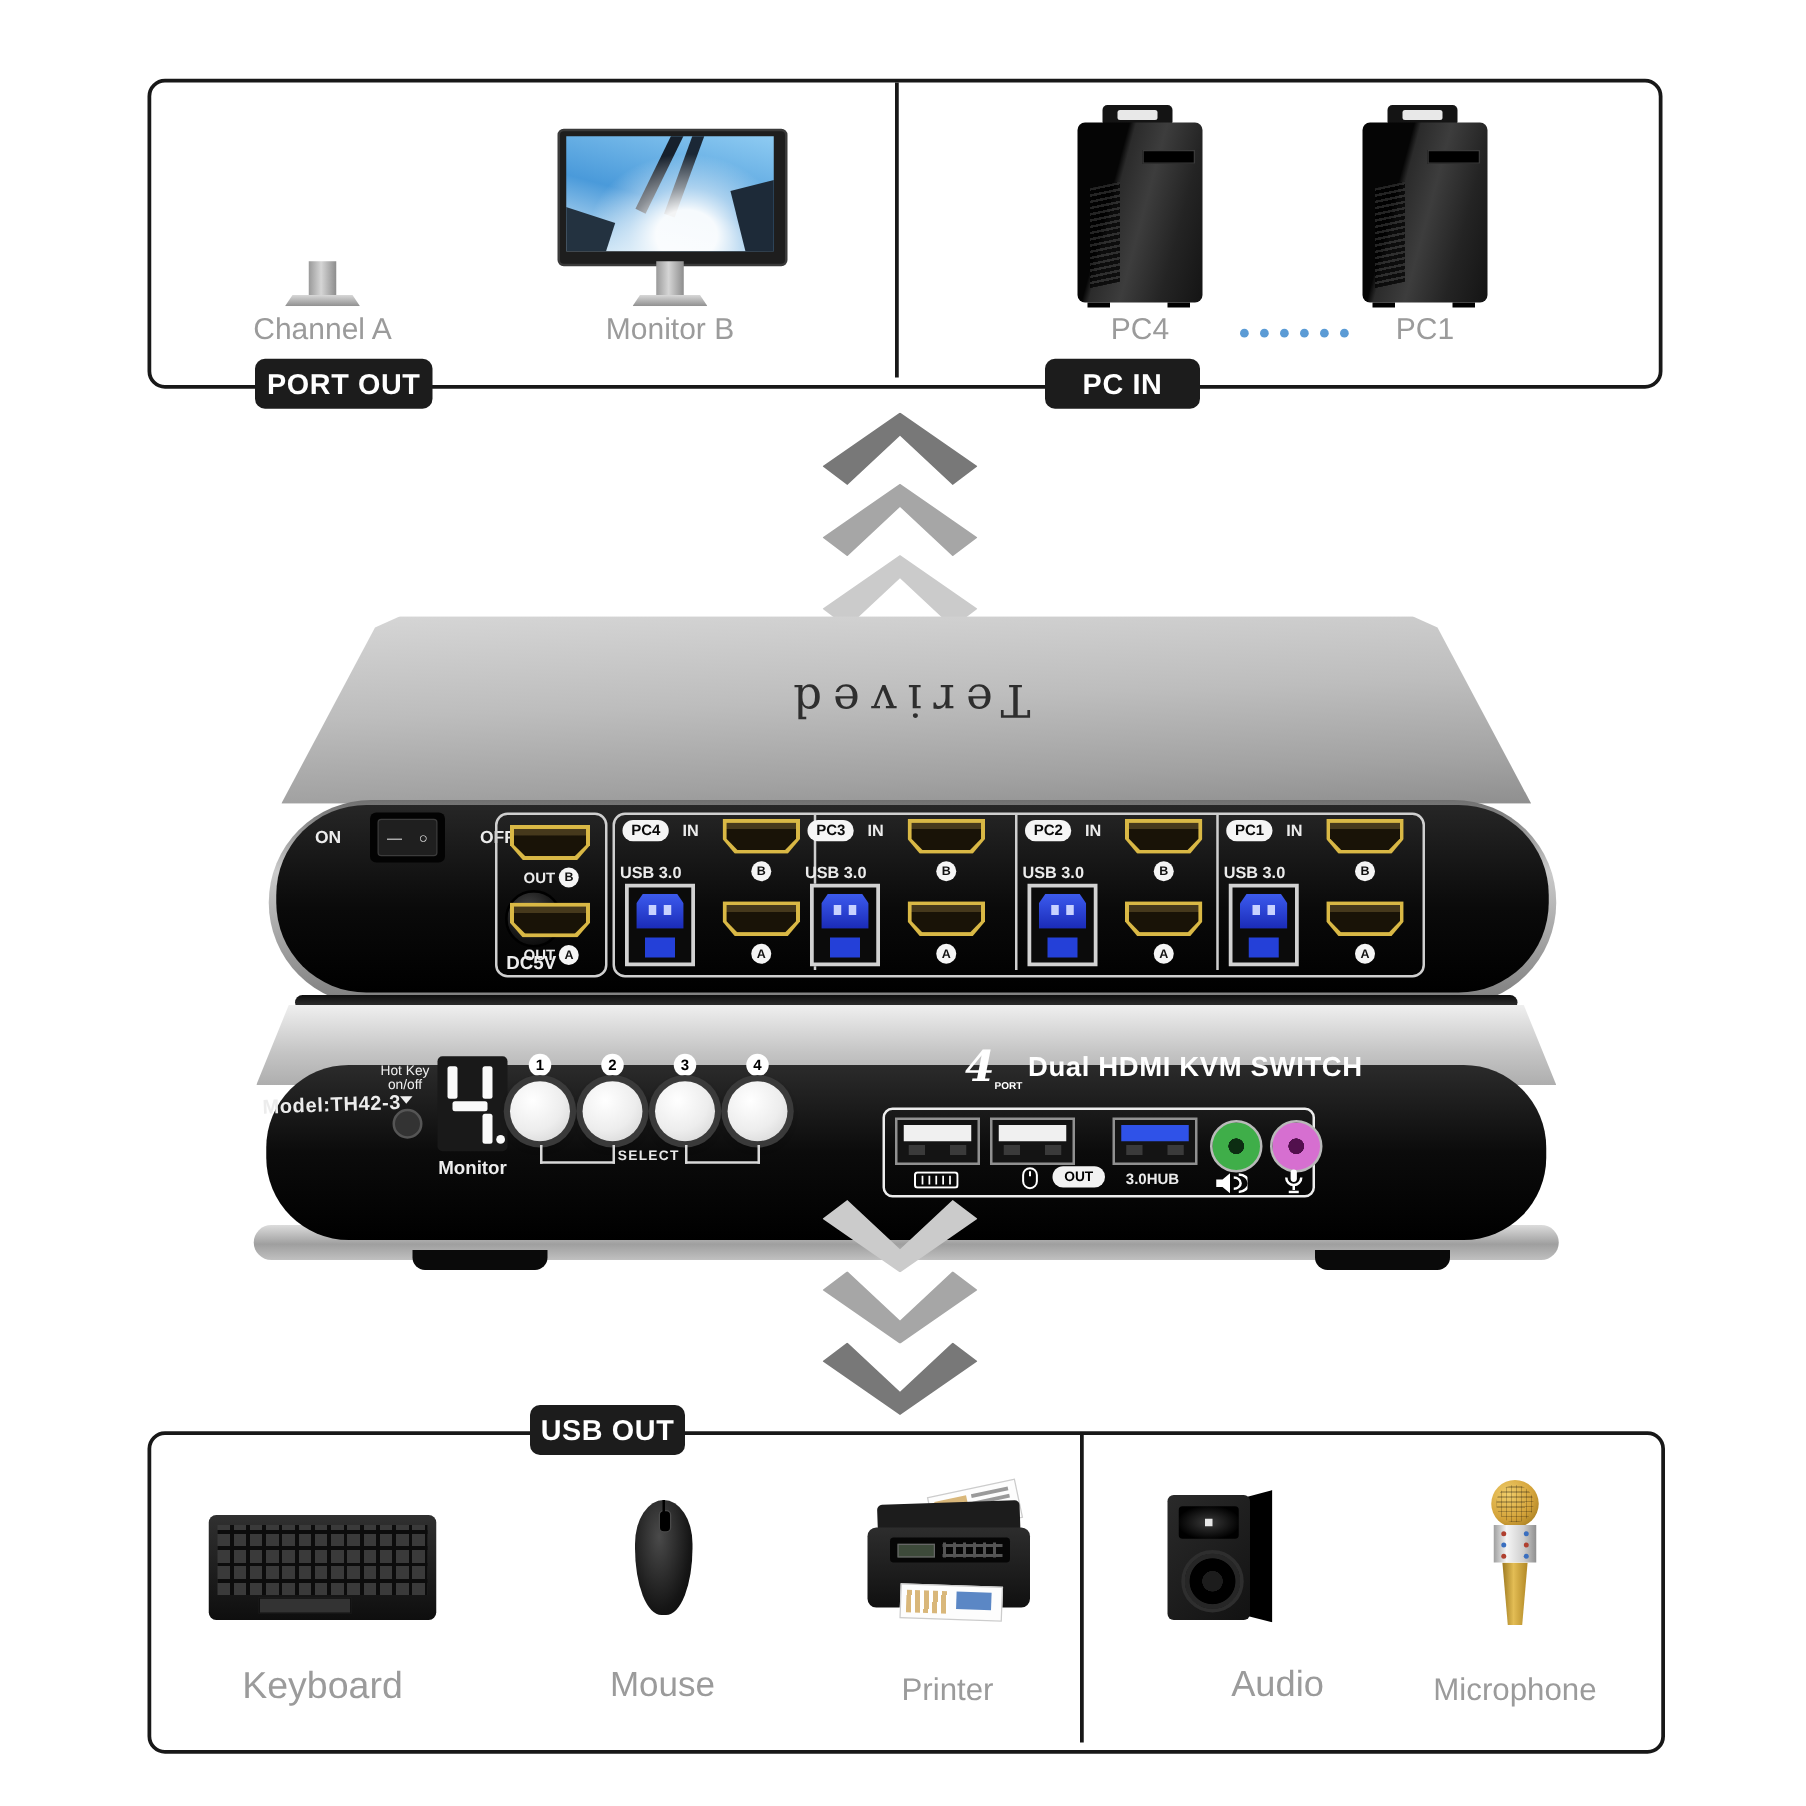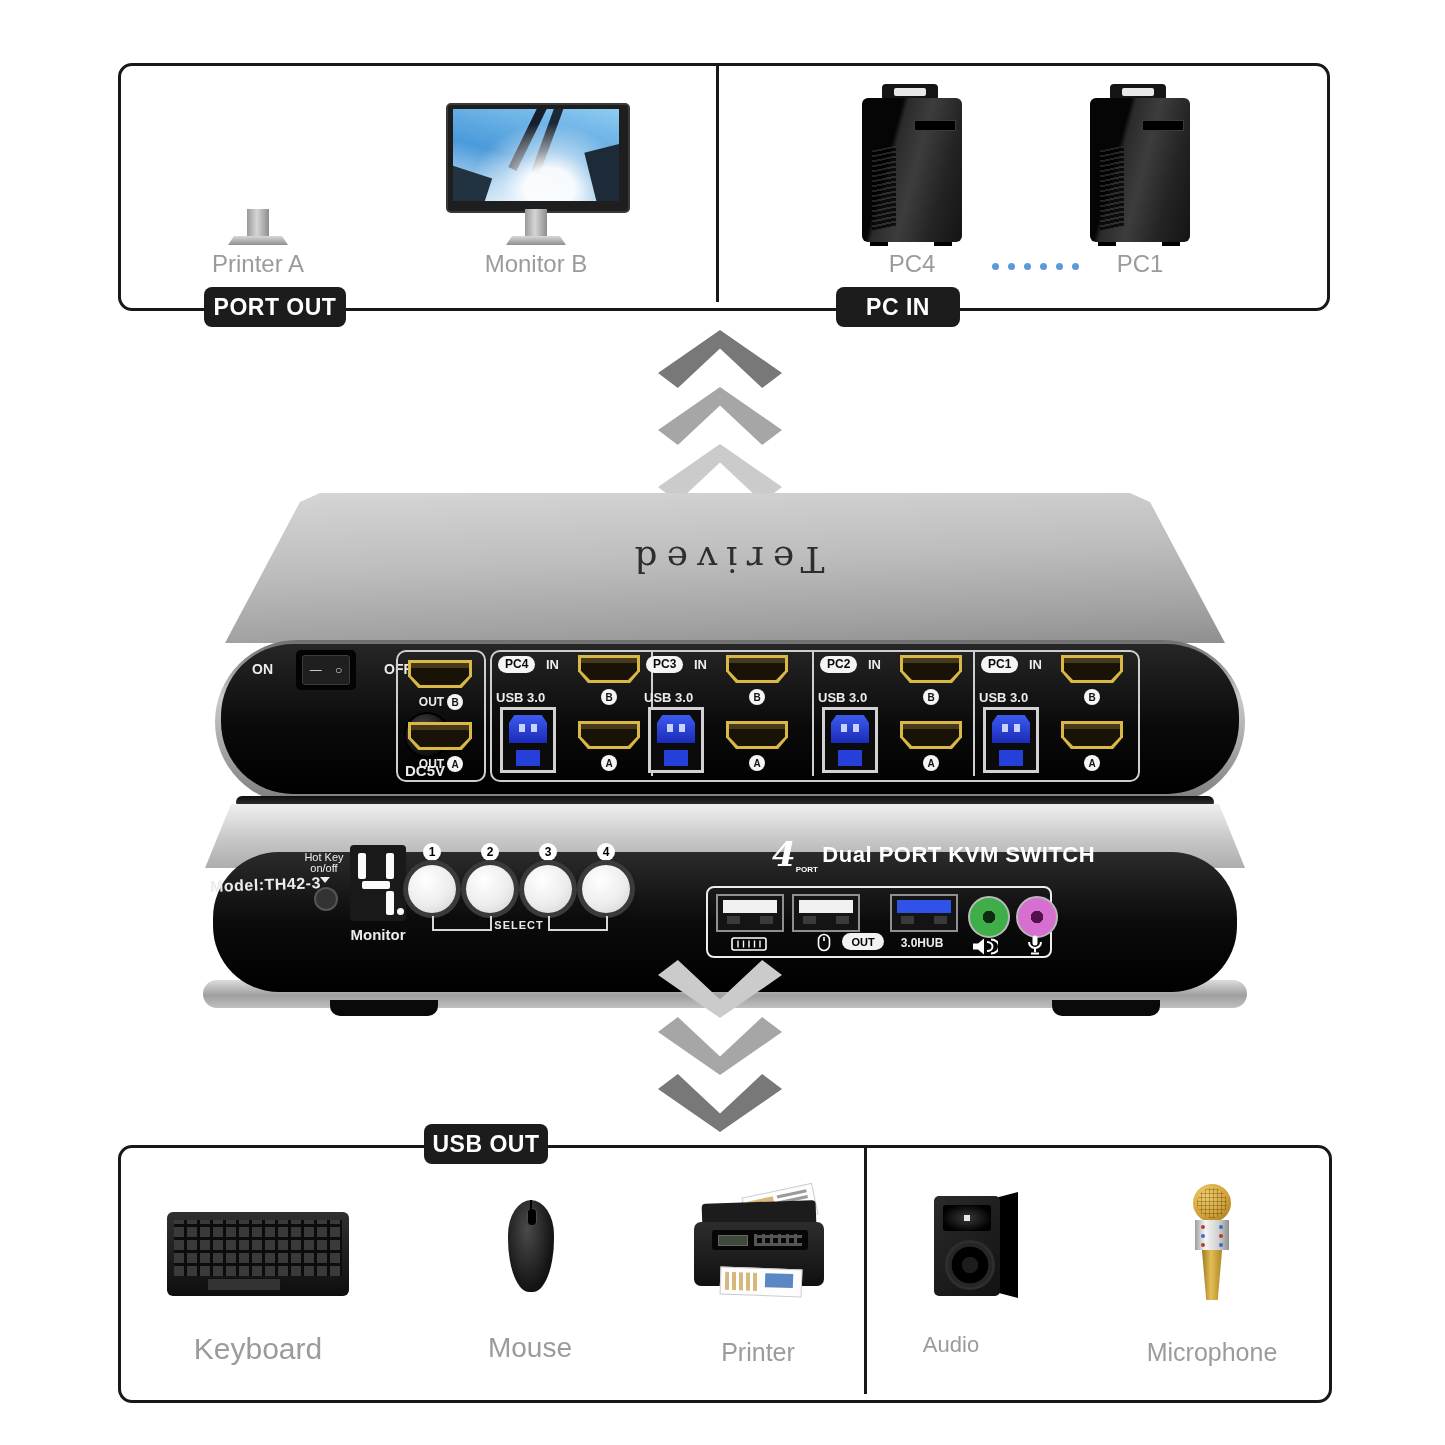--- a/index.html
+++ b/index.html
@@ -58,21 +58,21 @@
 </head>
 <body>
 
 <div id="canvas">
 
   <div class="obox" style="left:118px;top:63px;width:1206px;height:242px;"></div>
   <div class="vdiv" style="left:716px;top:66px;width:3px;height:236px;"></div>
 
   <div class="abs" style="left:247px;top:209px;width:22px;height:27px;background:linear-gradient(90deg,#9a9a9a,#d5d5d5 45%,#8d8d8d);"></div>
   <div class="abs" style="left:228px;top:236px;width:60px;height:9px;background:linear-gradient(#d8d8d8,#8f8f8f);clip-path:polygon(10% 0,90% 0,100% 100%,0 100%);"></div>
-  <div class="glabel" style="left:163px;top:250px;width:190px;font-size:24px;">Printer A</div>
+  <div class="glabel" style="left:163px;top:250px;width:190px;font-size:24px;">Channel A</div>
 
   <div class="abs" style="left:446px;top:103px;width:180px;height:106px;background:#1e1e1e;border:2px solid #3a3a3a;border-radius:5px;">
     <div class="abs" style="left:5px;top:4px;width:166px;height:92px;background:linear-gradient(195deg,#8ecbf2,#4a9ada 55%,#d9ecf8);overflow:hidden;">
       <div class="abs" style="left:72px;top:-14px;width:9px;height:78px;background:#16202c;transform:rotate(26deg);"></div>
       <div class="abs" style="left:92px;top:-16px;width:9px;height:82px;background:#1b2836;transform:rotate(20deg);"></div>
       <div class="abs" style="left:0;top:0;width:100%;height:100%;background:radial-gradient(ellipse at 58% 86%,rgba(255,255,255,.95) 0 18%,rgba(255,255,255,.5) 34%,rgba(255,255,255,0) 58%);"></div>
       <div class="abs" style="left:-8px;bottom:-10px;width:42px;height:40px;background:#233240;transform:rotate(18deg);"></div>
       <div class="abs" style="right:-12px;bottom:-6px;width:40px;height:60px;background:#1d2a38;transform:rotate(-14deg);"></div>
     </div>
   </div>
@@ -267,21 +267,21 @@
   <div class="btn" style="left:408px;top:865px;"></div>
   <div class="btn" style="left:466px;top:865px;"></div>
   <div class="btn" style="left:524px;top:865px;"></div>
   <div class="btn" style="left:582px;top:865px;"></div>
   <div class="bracket" style="left:432px;top:916px;width:56px;"></div>
   <div class="bracket" style="left:548px;top:916px;width:56px;"></div>
   <div class="abs" style="left:489px;top:919px;width:60px;text-align:center;color:#e8e8e8;font-weight:bold;font-size:11px;letter-spacing:1px;">SELECT</div>
 
   <div class="abs" style="left:772px;top:834px;width:290px;color:#fff;white-space:nowrap;">
     <span style="font-family:'DejaVu Serif',serif;font-style:italic;font-size:34px;font-weight:bold;">4</span><span style="font-size:8px;font-weight:bold;position:relative;top:6px;">PORT</span>
-    <span style="font-size:22px;font-weight:bold;letter-spacing:.5px;position:relative;top:-4px;">Dual PORT KVM SWITCH</span>
+    <span style="font-size:22px;font-weight:bold;letter-spacing:.5px;position:relative;top:-4px;">Dual HDMI KVM SWITCH</span>
   </div>
 
   <div class="abs" style="left:706px;top:886px;width:342px;height:68px;border:2px solid #ededed;border-radius:8px;"></div>
   <div class="usbA" style="left:716px;top:894px;width:64px;height:34px;">
       <span class="tongue"></span>
       <span class="n1"></span>
       <span class="n2"></span>
     </div>
   <svg class="abs" style="left:731px;top:937px;" width="36" height="14" viewBox="0 0 36 14">
     <rect x="1" y="1" width="34" height="12" rx="2" fill="none" stroke="#fff" stroke-width="1.6"></rect>
@@ -364,21 +364,21 @@
 
   <div class="abs" style="left:934px;top:1192px;width:84px;height:108px;">
     <div class="abs" style="left:64px;top:0;width:20px;height:106px;background:#000;clip-path:polygon(0 5%,100% 0,100% 100%,0 95%);"></div>
     <div class="abs" style="left:0;top:4px;width:66px;height:100px;background:linear-gradient(135deg,#2a2a2a,#121212);border-radius:5px;">
       <div class="abs" style="left:9px;top:9px;width:48px;height:26px;background:radial-gradient(ellipse at 50% 50%,#3a3a3a,#000 75%);border-radius:3px;">
         <div class="abs" style="left:21px;top:10px;width:6px;height:6px;background:#e8e8e8;"></div>
       </div>
       <div class="abs" style="left:11px;top:44px;width:44px;height:44px;border-radius:50%;border:3px solid #2e2e2e;background:radial-gradient(circle,#1c1c1c 0 26%,#000 27% 58%,#262626 60% 70%,#0a0a0a 72%);"></div>
     </div>
   </div>
-  <div class="glabel" style="left:881px;top:1332px;width:140px;font-size:22px;">Audio</div>
+  <div class="glabel" style="left:952px;top:1332px;width:140px;font-size:29px;">Audio</div>
 
   <div class="abs" style="left:1186px;top:1184px;width:52px;height:120px;">
     <div class="abs" style="left:7px;top:0;width:38px;height:38px;border-radius:50%;background:radial-gradient(circle at 35% 30%,#f0cd6a,#d4a33a 55%,#8f6b15);">
       <div class="abs" style="left:4px;top:4px;right:4px;bottom:4px;border-radius:50%;background-image:repeating-linear-gradient(0deg,rgba(0,0,0,.22) 0 1px,transparent 1px 4px),repeating-linear-gradient(90deg,rgba(0,0,0,.22) 0 1px,transparent 1px 4px);"></div>
     </div>
     <div class="abs" style="left:9px;top:36px;width:34px;height:30px;background:linear-gradient(90deg,#9e9e9e,#f5f5f5 30%,#cfcfcf 70%,#8f8f8f);">
       <span class="abs" style="left:6px;top:5px;width:4px;height:4px;border-radius:50%;background:#b04030;box-shadow:0 9px 0 #3a6fc0,0 18px 0 #b04030,18px 0 0 #3a6fc0,18px 9px 0 #b04030,18px 18px 0 #3a6fc0;"></span>
     </div>
     <div class="abs" style="left:14px;top:66px;width:24px;height:50px;background:linear-gradient(90deg,#8f6b15,#e3bd55 45%,#a97f1d);clip-path:polygon(8% 0,92% 0,74% 100%,26% 100%);"></div>
   </div>

